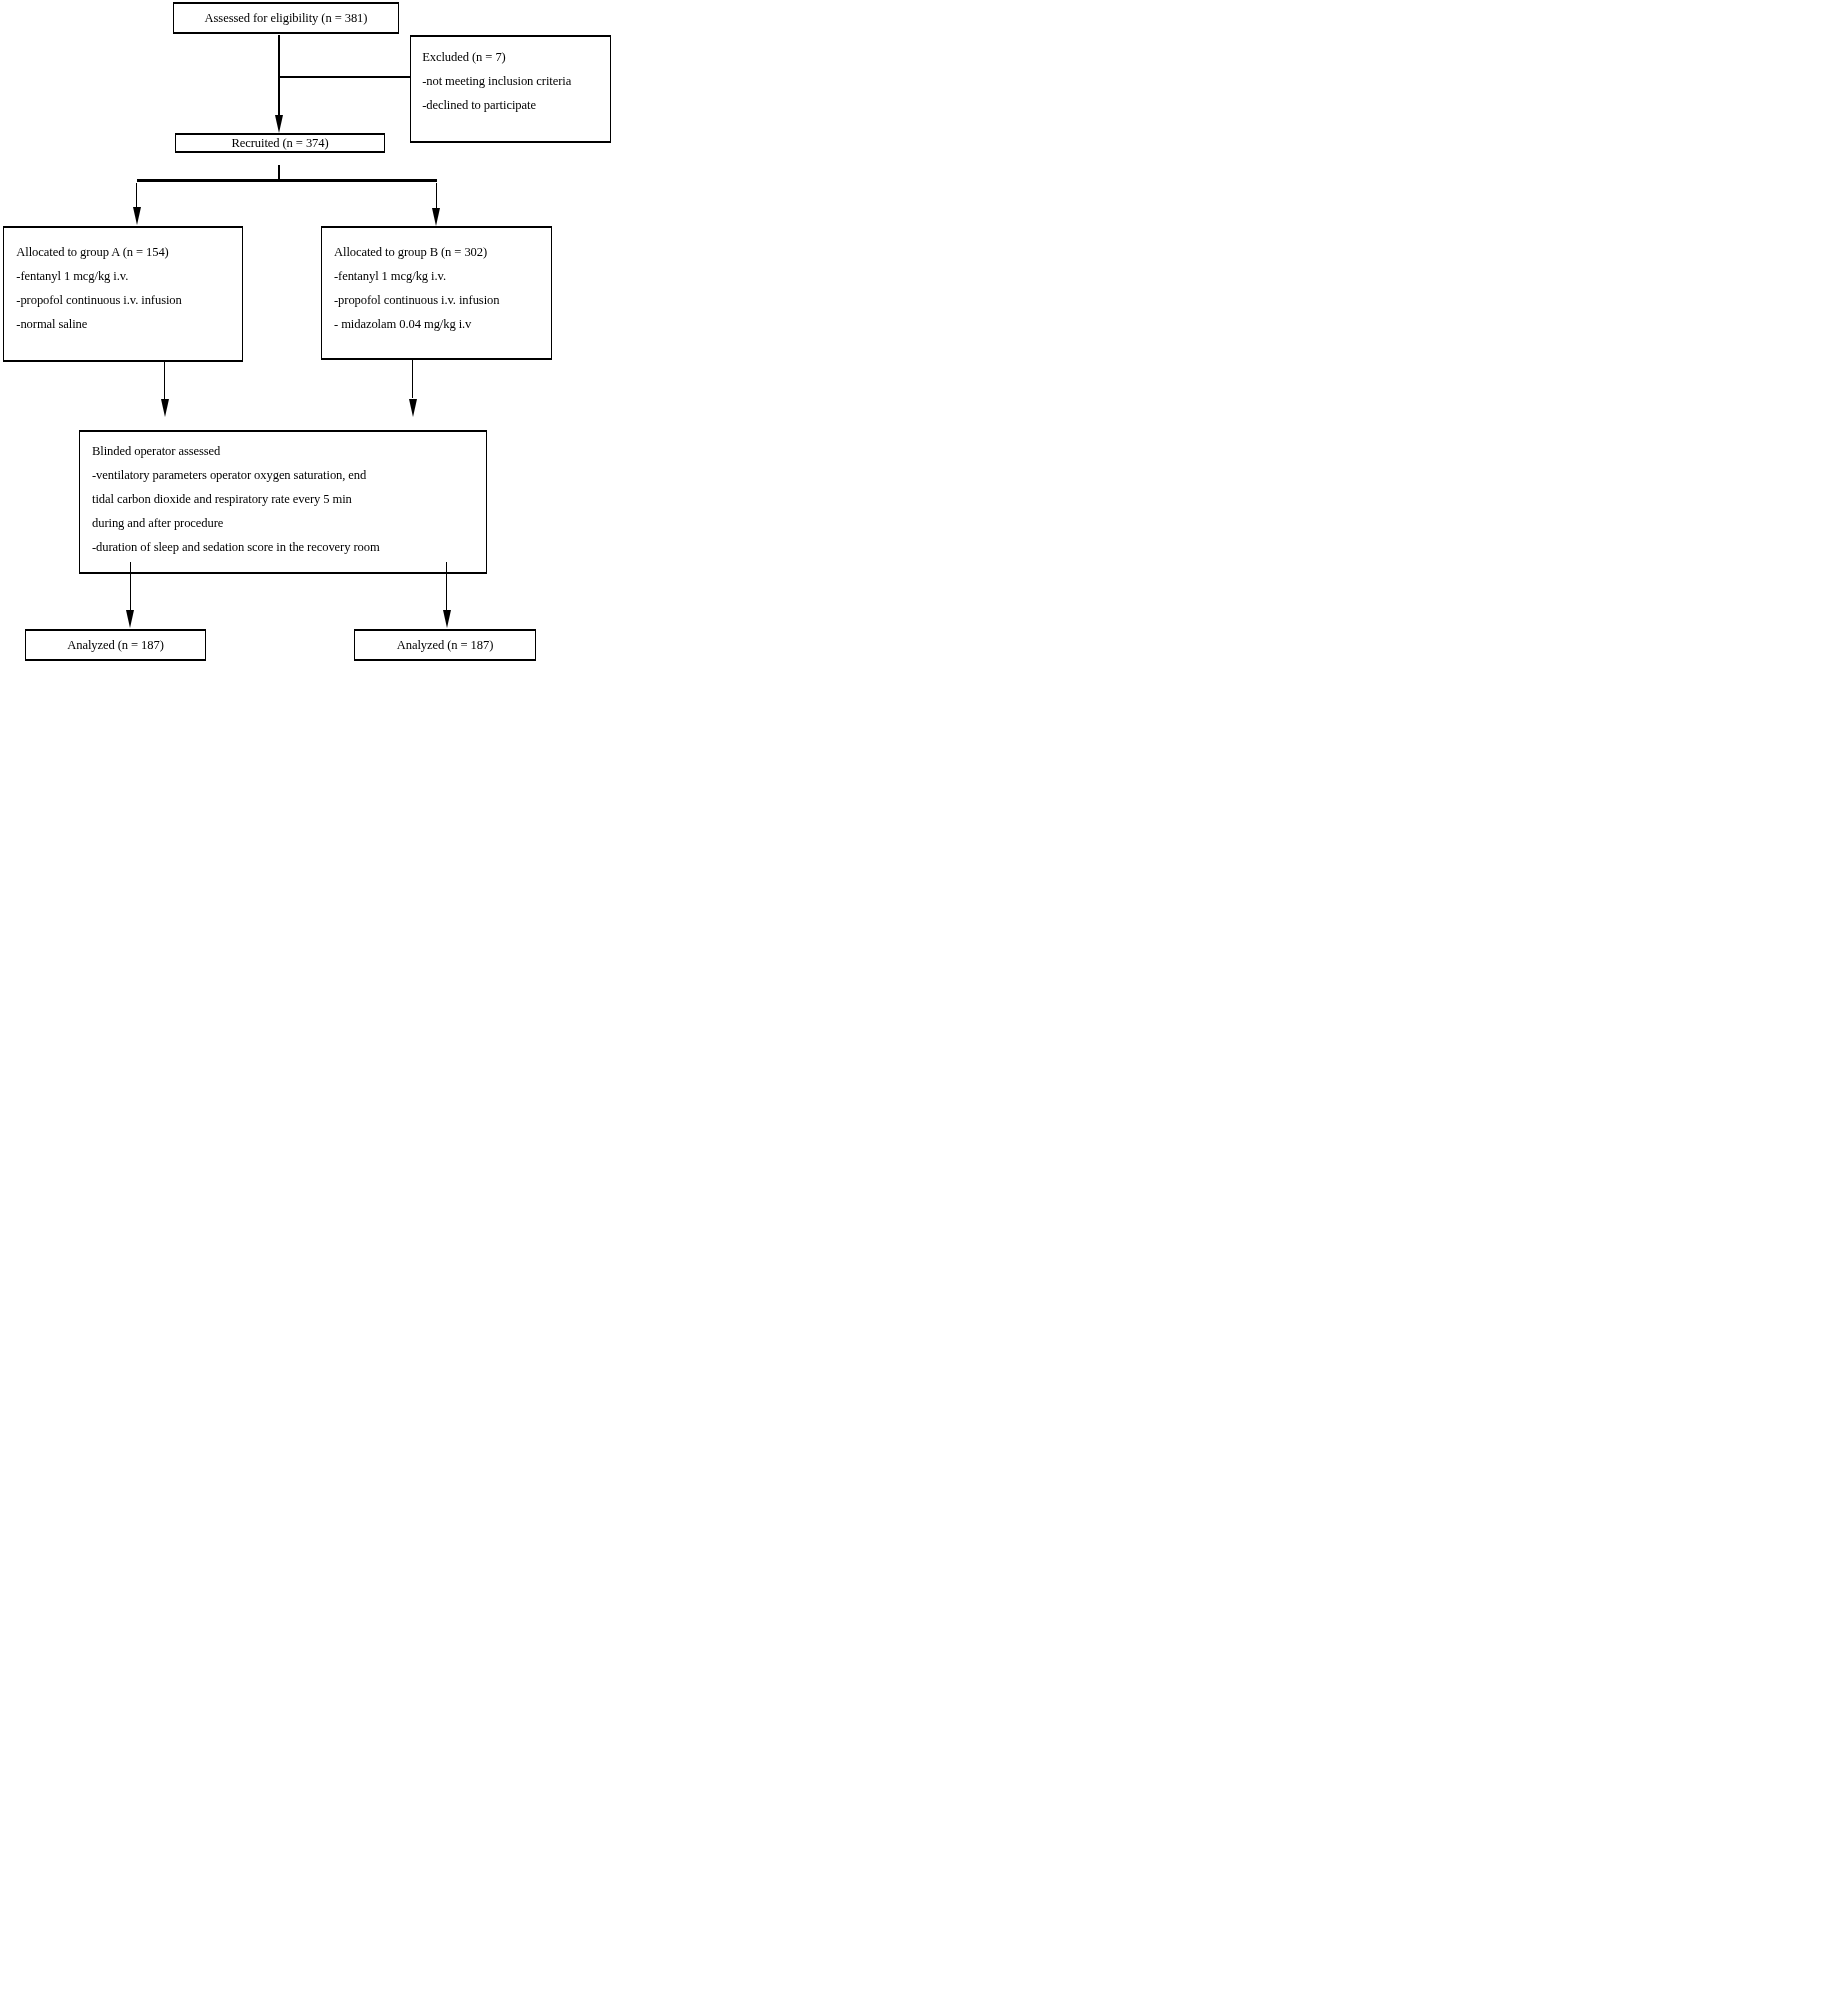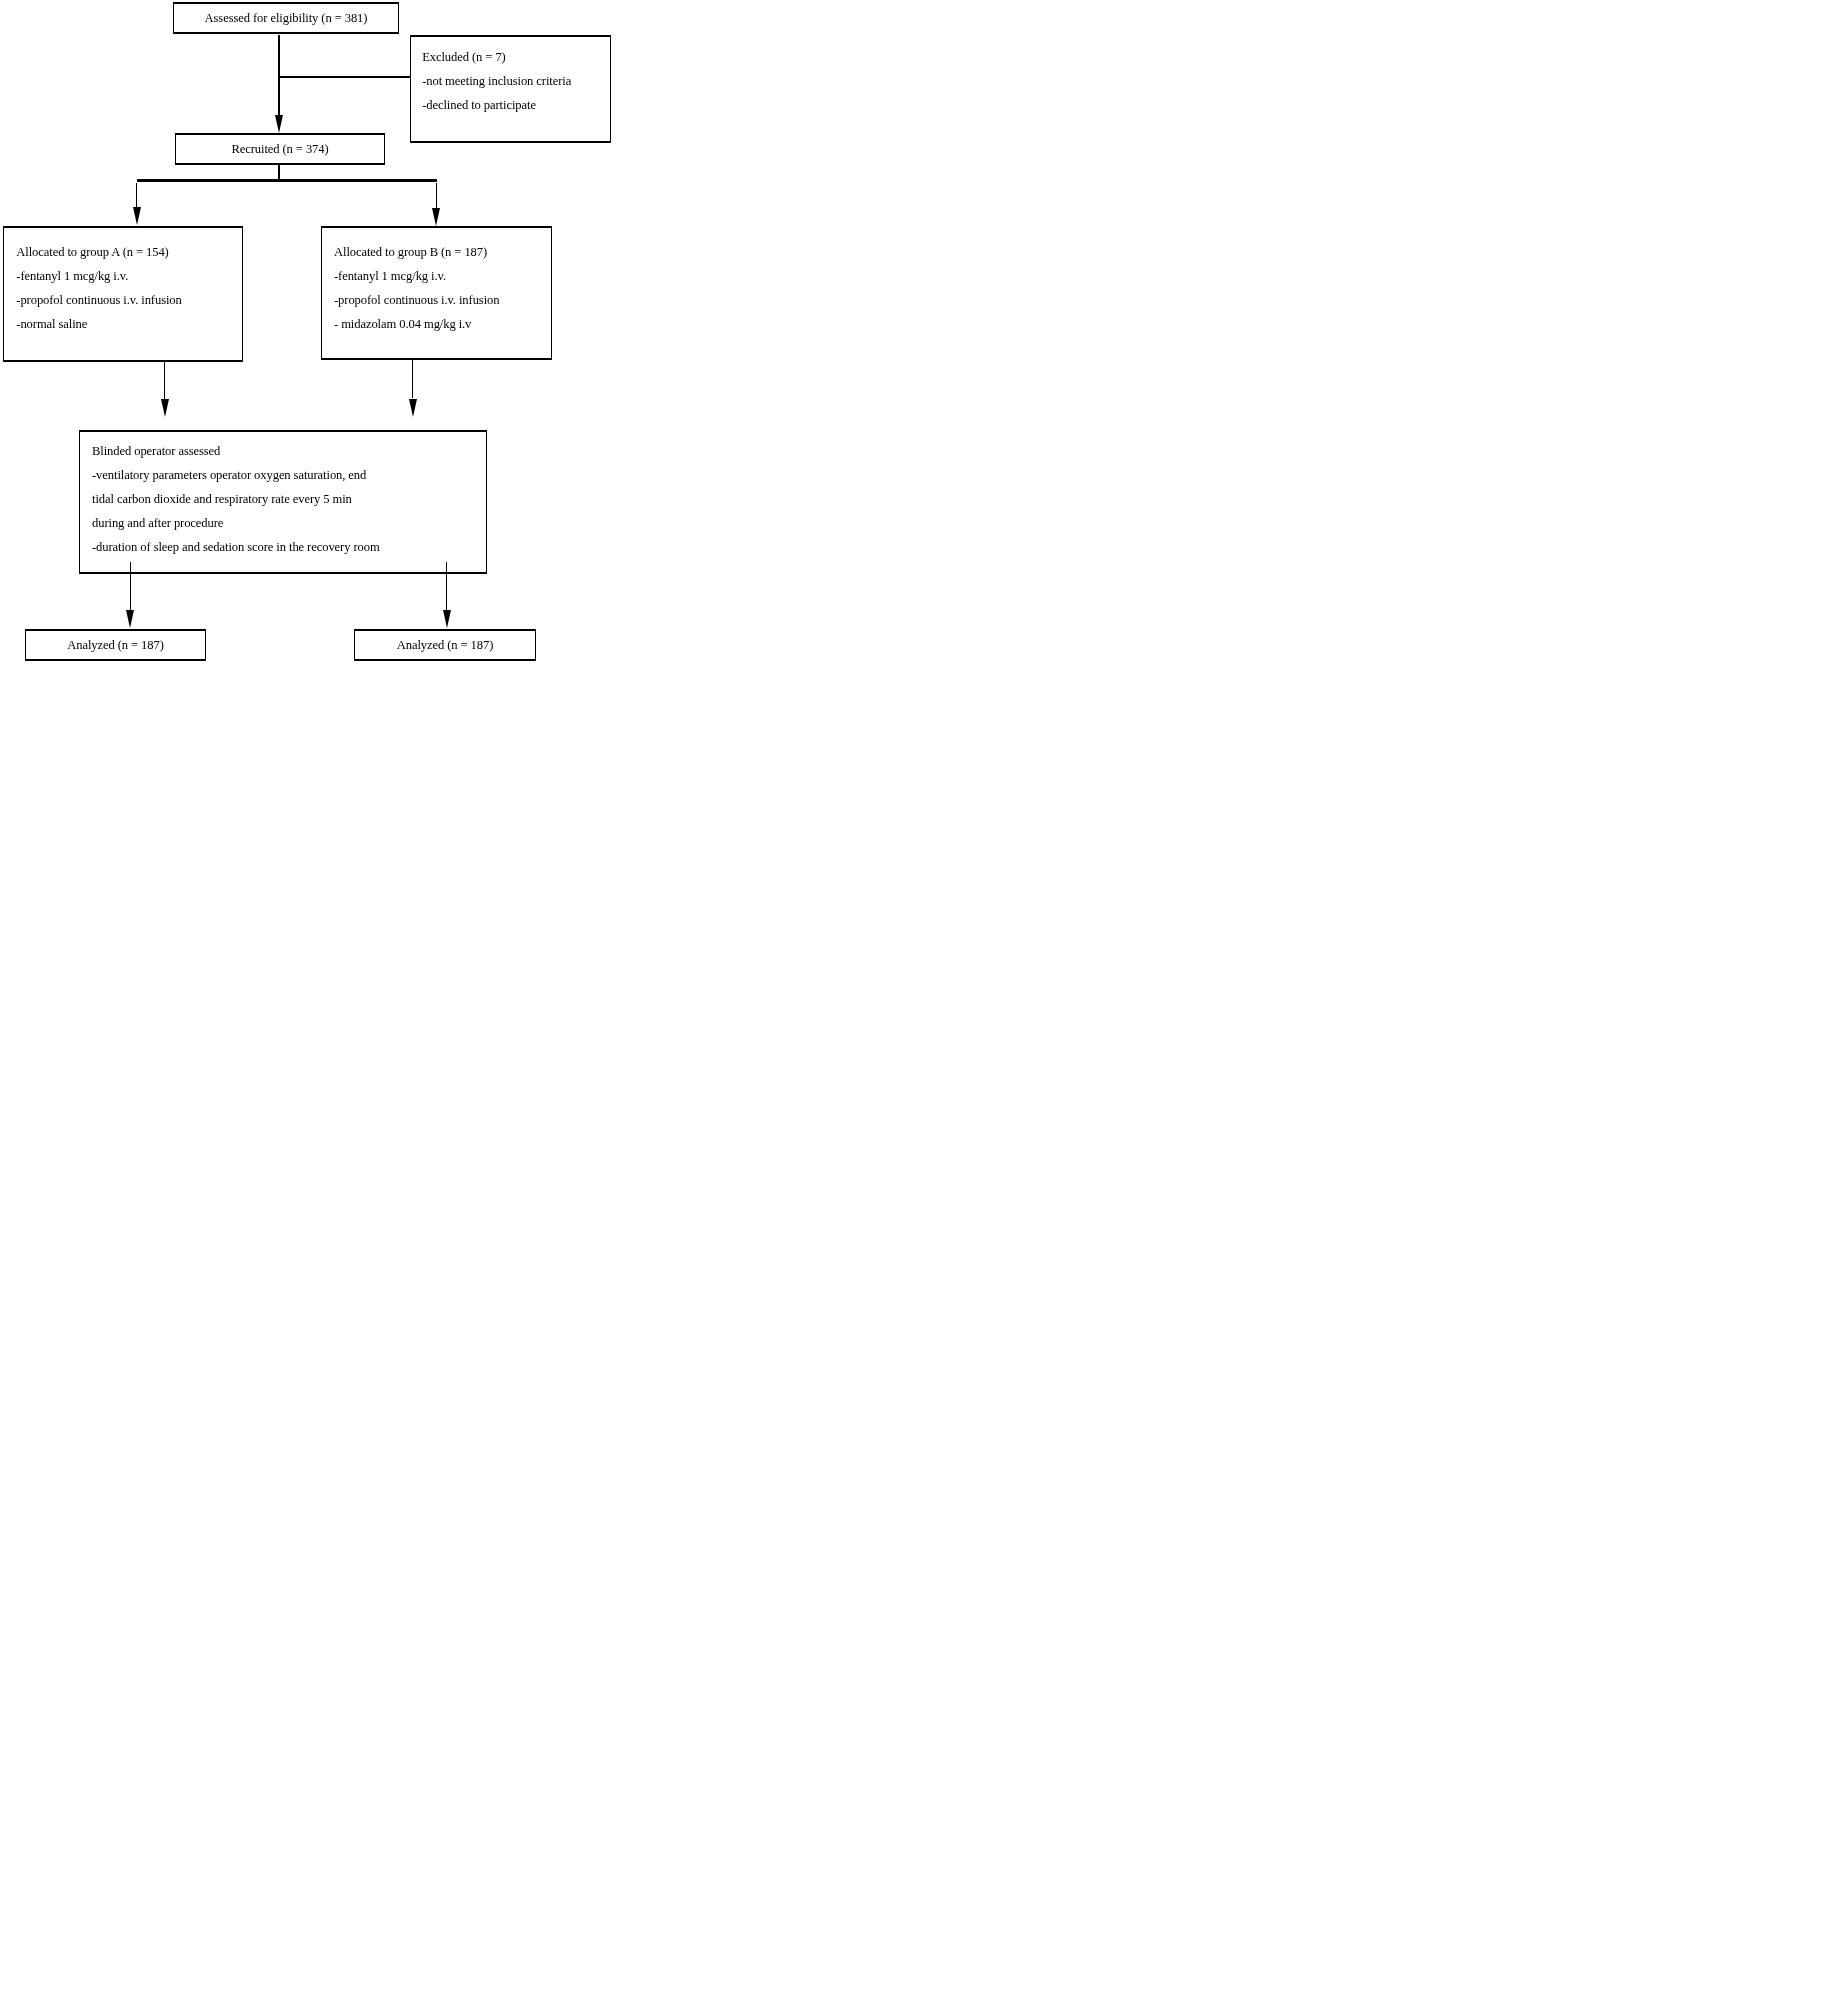--- a/index.html
+++ b/index.html
@@ -47,21 +47,21 @@
     position: absolute;
     width: 0;
     height: 0;
     border-left: 4.2px solid transparent;
     border-right: 4.2px solid transparent;
     border-top: 18.7px solid #000000;
   }
   
   #box-assessed   { left: 173px; top: 2.3px;    width: 226px; height: 32px; }
   #box-excluded   { left: 410px; top: 35px;   width: 201px; height: 108px; padding: 8.4px 3.7px 0 11.2px; }
-  #box-recruited  { left: 175px; top: 133px;  width: 210px; height: 32px; }
+  #box-recruited  { left: 175px; top: 133px;  width: 210px; height: 20px; }
   #box-group-a    { left: 3.3px;   top: 226px;  width: 240px; height: 136px; padding: 12px 3.7px 0 12px; }
   #box-group-b    { left: 321px; top: 226px;  width: 231px; height: 134px; padding: 12px 3.7px 0 12px; }
   #box-assessment { left: 79px; top: 430px;  width: 408px; height: 144px; padding: 6.6px 3.7px 0 12px; }
   #box-analyzed-a { left: 25px;  top: 629px; width: 181px; height: 32px; }
   #box-analyzed-b { left: 354px; top: 629px; width: 182px; height: 32px; }
   
   #conn-assessed-down   { left: 278px; top: 35px;   width: 1.9px;   height: 80px; }
   #head-recruited       { left: 275px; top: 115px; }
   #conn-excluded-branch { left: 279px; top: 76px;  width: 131px; height: 1.9px; }
   #conn-recruited-down  { left: 278px; top: 165px;  width: 1.9px;   height: 15px; }
@@ -111,21 +111,21 @@
   <div class="arrowhead" id="head-group-b"></div>
 
   <div class="fbox lines" id="box-group-a">
     <span class="box-line">Allocated to group A (n = 154)</span>
     <span class="box-line">-fentanyl 1 mcg/kg i.v.</span>
     <span class="box-line">-propofol continuous i.v. infusion</span>
     <span class="box-line">-normal saline</span>
   </div>
 
   <div class="fbox lines" id="box-group-b">
-    <span class="box-line">Allocated to group B (n = 187)</span>
+    <span class="box-line">Allocated to group B (n = 302)</span>
     <span class="box-line">-fentanyl 1 mcg/kg i.v.</span>
     <span class="box-line">-propofol continuous i.v. infusion</span>
     <span class="box-line">- midazolam 0.04 mg/kg i.v</span>
   </div>
 
   <div class="conn" id="conn-group-a-down"></div>
   <div class="arrowhead" id="head-assessment-a"></div>
   <div class="conn" id="conn-group-b-down"></div>
   <div class="arrowhead" id="head-assessment-b"></div>
 

